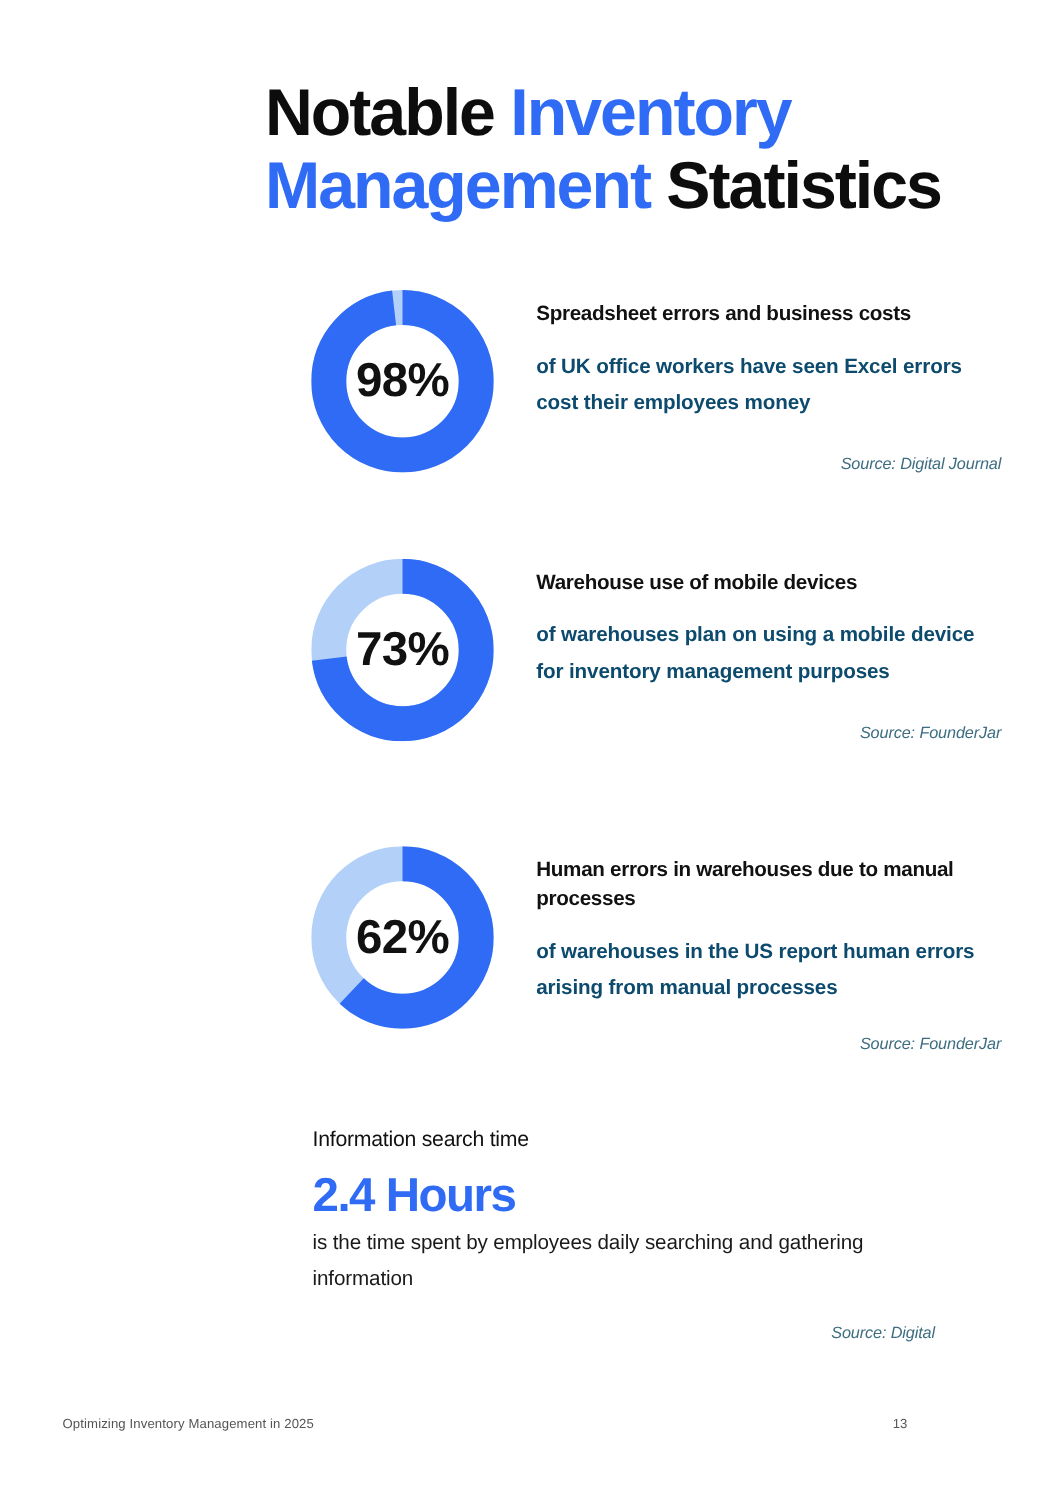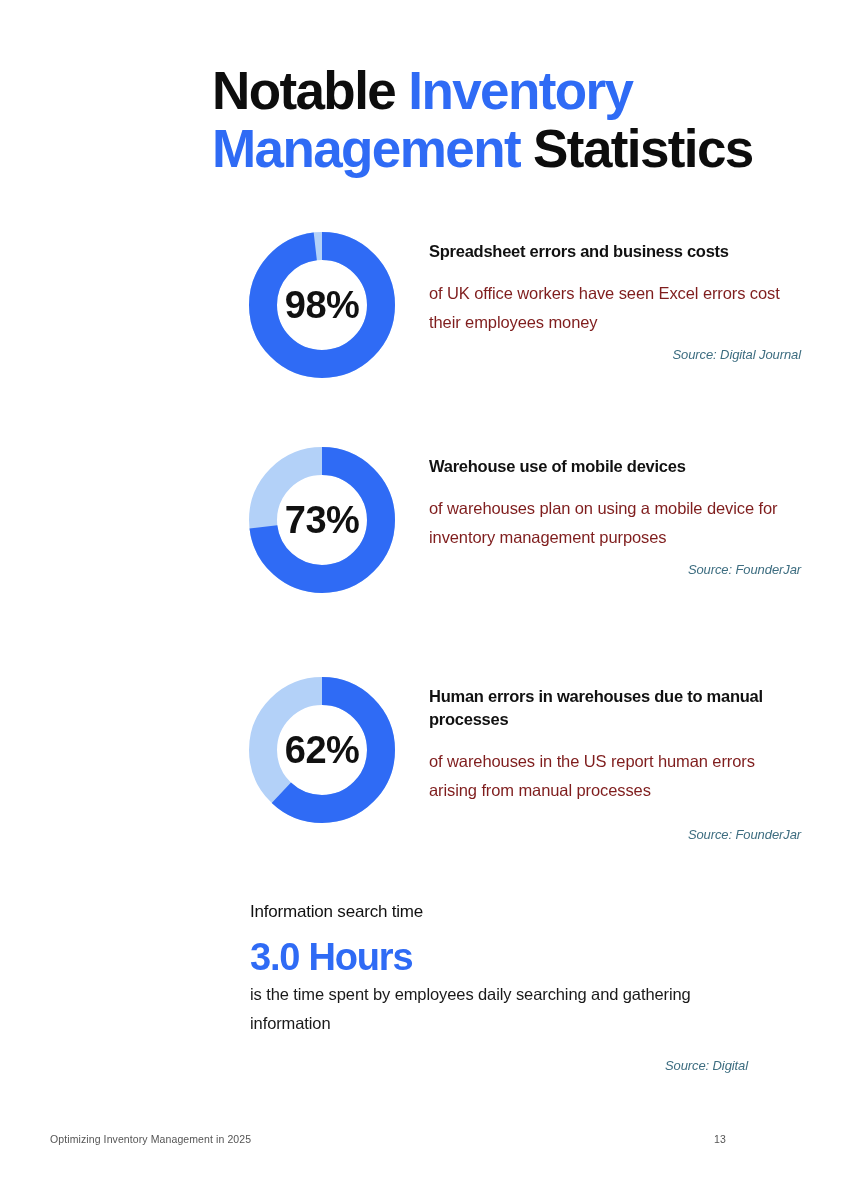--- a/index.html
+++ b/index.html
@@ -88,27 +88,27 @@
   .stat-heading {
     font-size: 16.5px;
     font-weight: 700;
     line-height: 23px;
     letter-spacing: -0.25px;
     color: #111111;
   }
   .stat-body {
     margin-top: 16px;
     font-size: 16.5px;
-    font-weight: 400;
+    font-weight: 700;
     line-height: 29px;
     letter-spacing: -0.1px;
-    color: #7f1d1d;
+    color: #0c4a6e;
   }
   .stat-source {
-    margin-top: 10px;
+    margin-top: 26px;
     text-align: right;
     font-size: 13px;
     font-style: italic;
     font-weight: 400;
     color: #3d6d80;
     letter-spacing: -0.1px;
   }
   .stat-row.r3 .stat-source { margin-top: 22px; }
 
   
@@ -219,21 +219,21 @@
     </div>
     <div class="stat-text">
       <div class="stat-heading">Human errors in warehouses due to manual processes</div>
       <div class="stat-body">of warehouses in the US report human errors arising from manual processes</div>
       <div class="stat-source">Source: FounderJar</div>
     </div>
   </div>
 
   <div class="highlight">
     <div class="hl-label">Information search time</div>
-    <div class="hl-value">3.0 Hours</div>
+    <div class="hl-value">2.4 Hours</div>
     <div class="hl-body">is the time spent by employees daily searching and gathering information</div>
     <div class="hl-source">Source: Digital</div>
   </div>
 
   <div class="footer">
     <div>Optimizing Inventory Management in 2025</div>
     <div>13</div>
   </div>
 
 </div>

